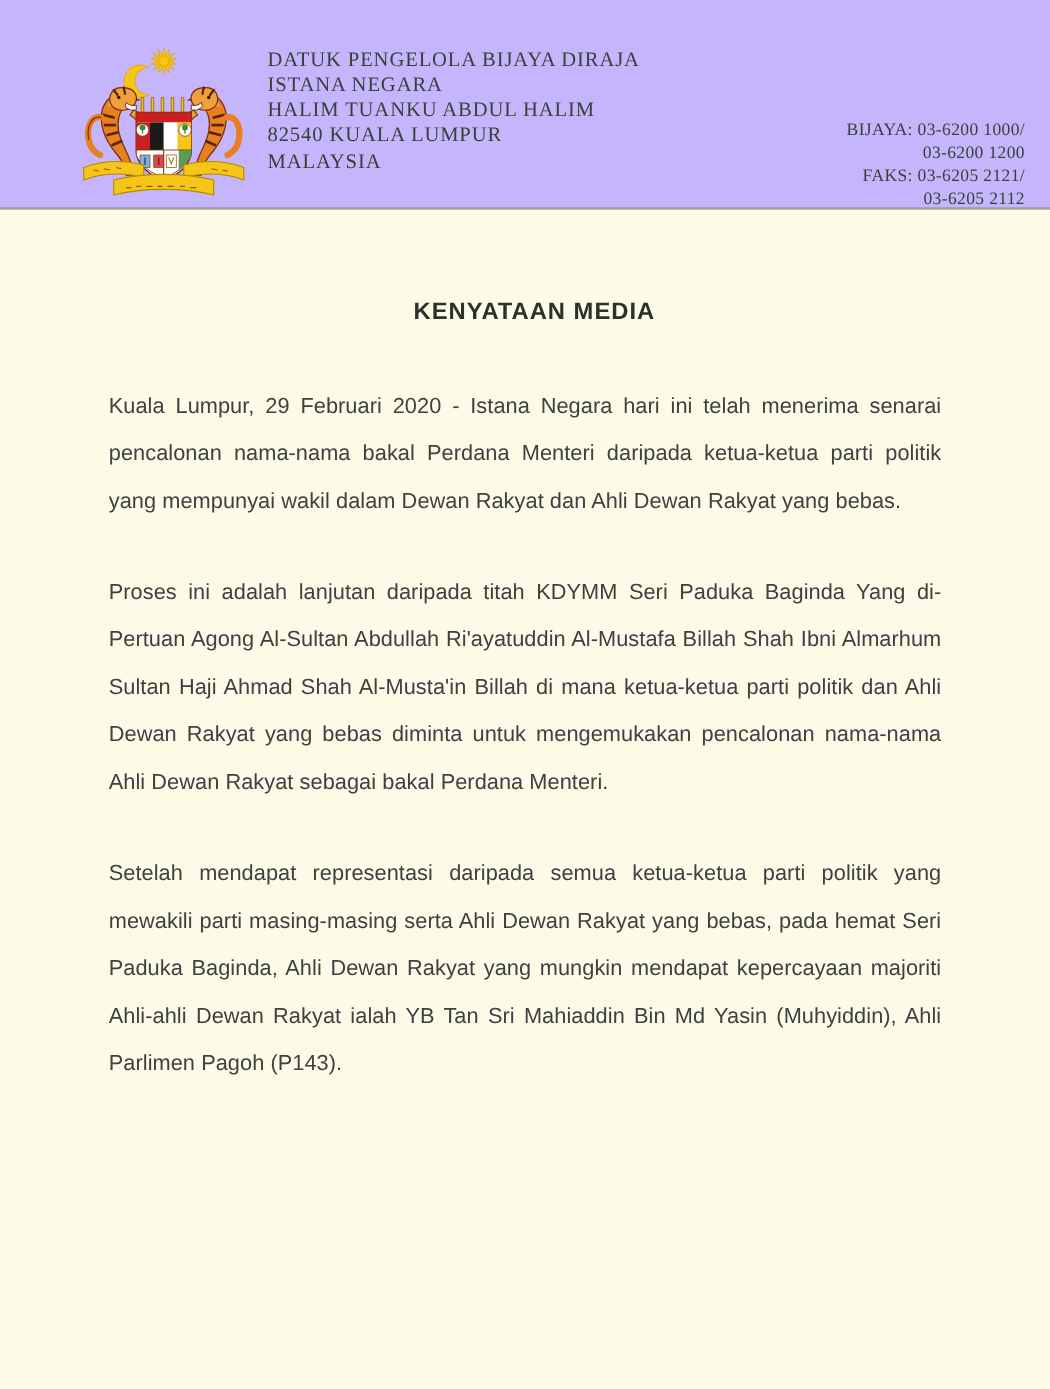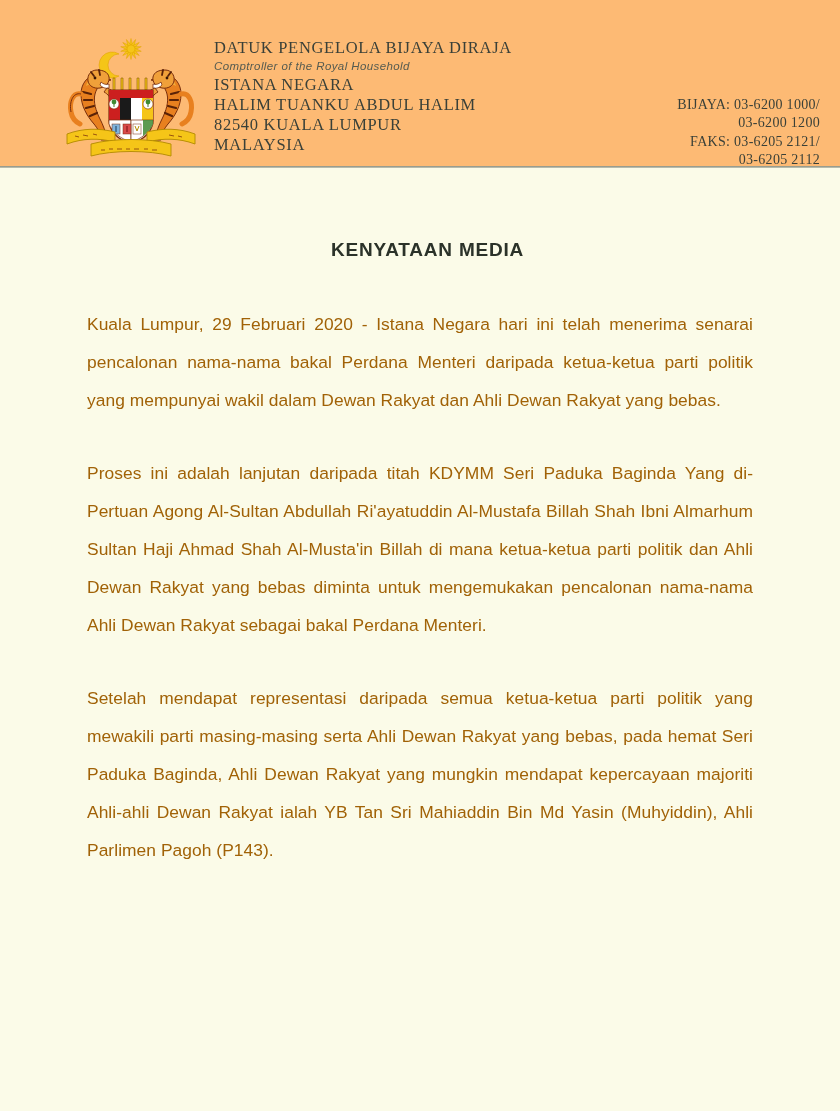--- a/index.html
+++ b/index.html
@@ -13,21 +13,21 @@
     font-family: "Liberation Sans", sans-serif;
     color: #2c3630;
     overflow: hidden;
     position: relative;
   }
 
   
   .letterhead {
     position: relative;
     height: 167px;
-    background: #fdba74;
+    background: #c4b5fd;
   }
 
   .crest {
     position: absolute;
     left: 57px;
     top: 32px;
     width: 148px;
     height: 132px;
   }
 
@@ -92,21 +92,21 @@
   .content {
     margin: 0 auto;
     width: 666px;
     padding-top: 44px;
   }
 
   .para {
     text-align: justify;
     font-size: 17.4px;
     line-height: 38px;
-    color: #a16207;
+    color: #404040;
     margin: 0 0 35px 0;
     letter-spacing: 0.05px;
   }
   .para:last-child { margin-bottom: 0; }
 </style>
 </head>
 <body>
 
 <div class="letterhead">
 
@@ -223,21 +223,20 @@
           <path d="M44 118 l4 0 M52 117 l4 0 M60 117 l5 0 M69 117 l4 0 M77 117 l5 0 M87 117 l4 0 M95 118 l5 0"></path>
           <path d="M18 104 l4 1 M26 103 l5 1 M36 102 l4 1"></path>
           <path d="M112 103 l5 1 M121 104 l4 1"></path>
         </g>
       </g>
     </svg>
   </div>
 
   <div class="address-block">
     <div class="addr-serif">DATUK PENGELOLA BIJAYA DIRAJA</div>
-    <div class="addr-italic">Comptroller of the Royal Household</div>
     <div class="addr-serif">ISTANA NEGARA</div>
     <div class="addr-serif">HALIM TUANKU ABDUL HALIM</div>
     <div class="addr-serif">82540 KUALA LUMPUR</div>
     <div class="addr-serif">MALAYSIA</div>
   </div>
 
   <div class="contact-block">
     <div>
       <span>BIJAYA:</span>
       <span>03-6200 1000/</span>

